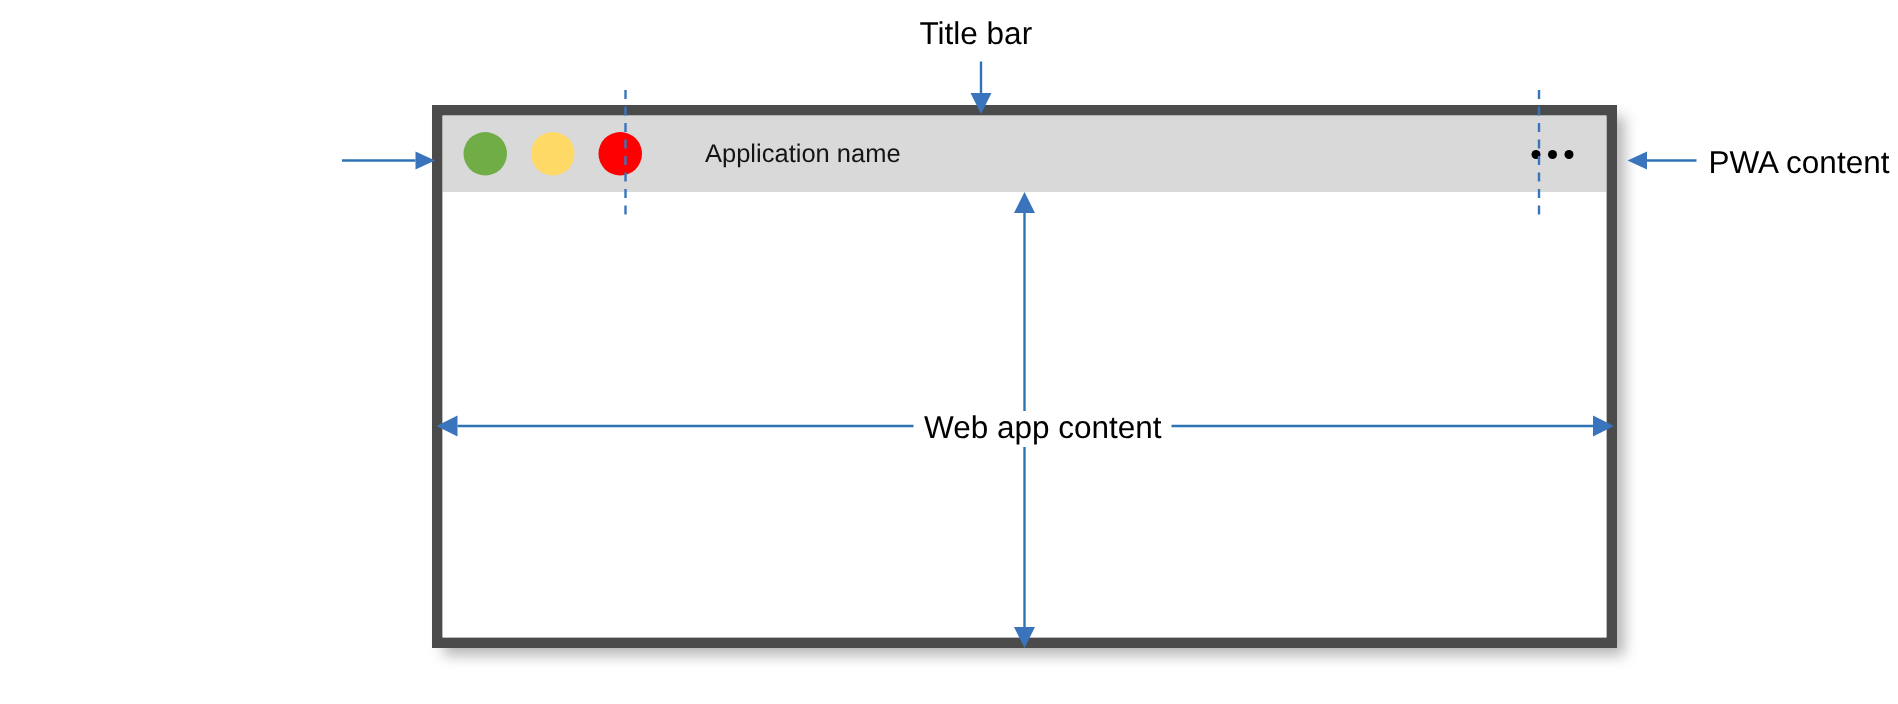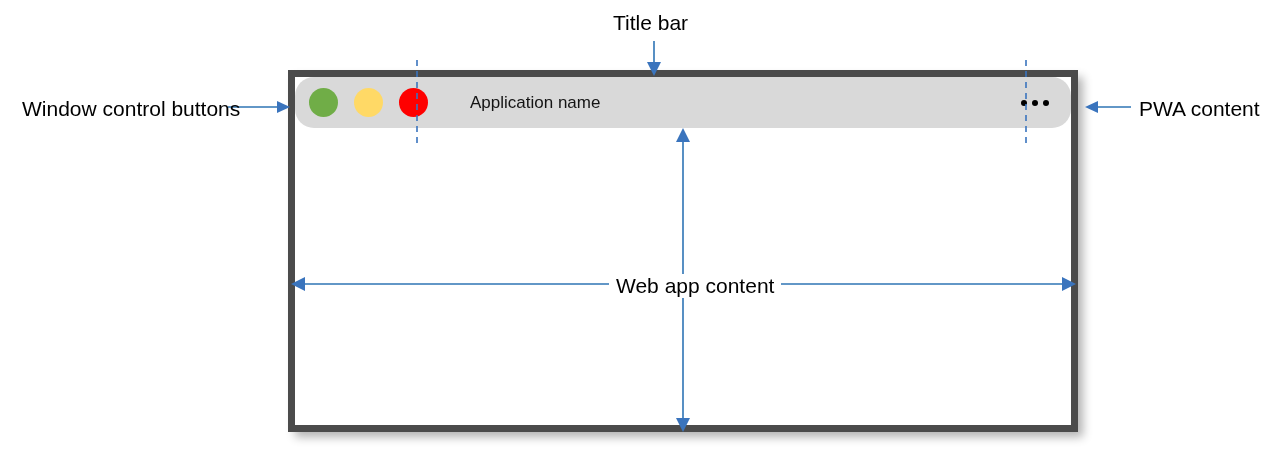--- a/index.html
+++ b/index.html
@@ -41,21 +41,20 @@
   }
   .title-bar {
     position: absolute;
     left: 0;
     top: 0;
     width: 100%;
     height: 51px;
     background: #d9d9d9;
     display: flex;
     align-items: center;
-    border-radius: 19px;
   }
   .traffic-lights {
     display: flex;
     align-items: center;
     margin-left: 14px;
     gap: 16px;
   }
   .dot {
     width: 29px;
     height: 29px;
@@ -183,21 +182,20 @@
       <polygon class="leader-head" points="1062,277 1076,284 1062,291"></polygon>
     </g>
 
     <g>
       <line class="leader" x1="683" y1="142" x2="683" y2="418"></line>
       <polygon class="leader-head" points="676,142 690,142 683,128"></polygon>
       <polygon class="leader-head" points="676,418 690,418 683,432"></polygon>
     </g>
   </svg>
 
-  <div class="anno-label" style="left:22px; top:97px;">Window control buttons</div>
 
   <div class="anno-label" style="left:613px; top:11px;">Title bar</div>
 
   <div class="anno-label" style="left:1139px; top:97px;">PWA content</div>
 
   <div class="anno-label on-white-bg" style="left:609px; top:274px;">Web app content</div>
 
 </div>
 
 </body></html>

